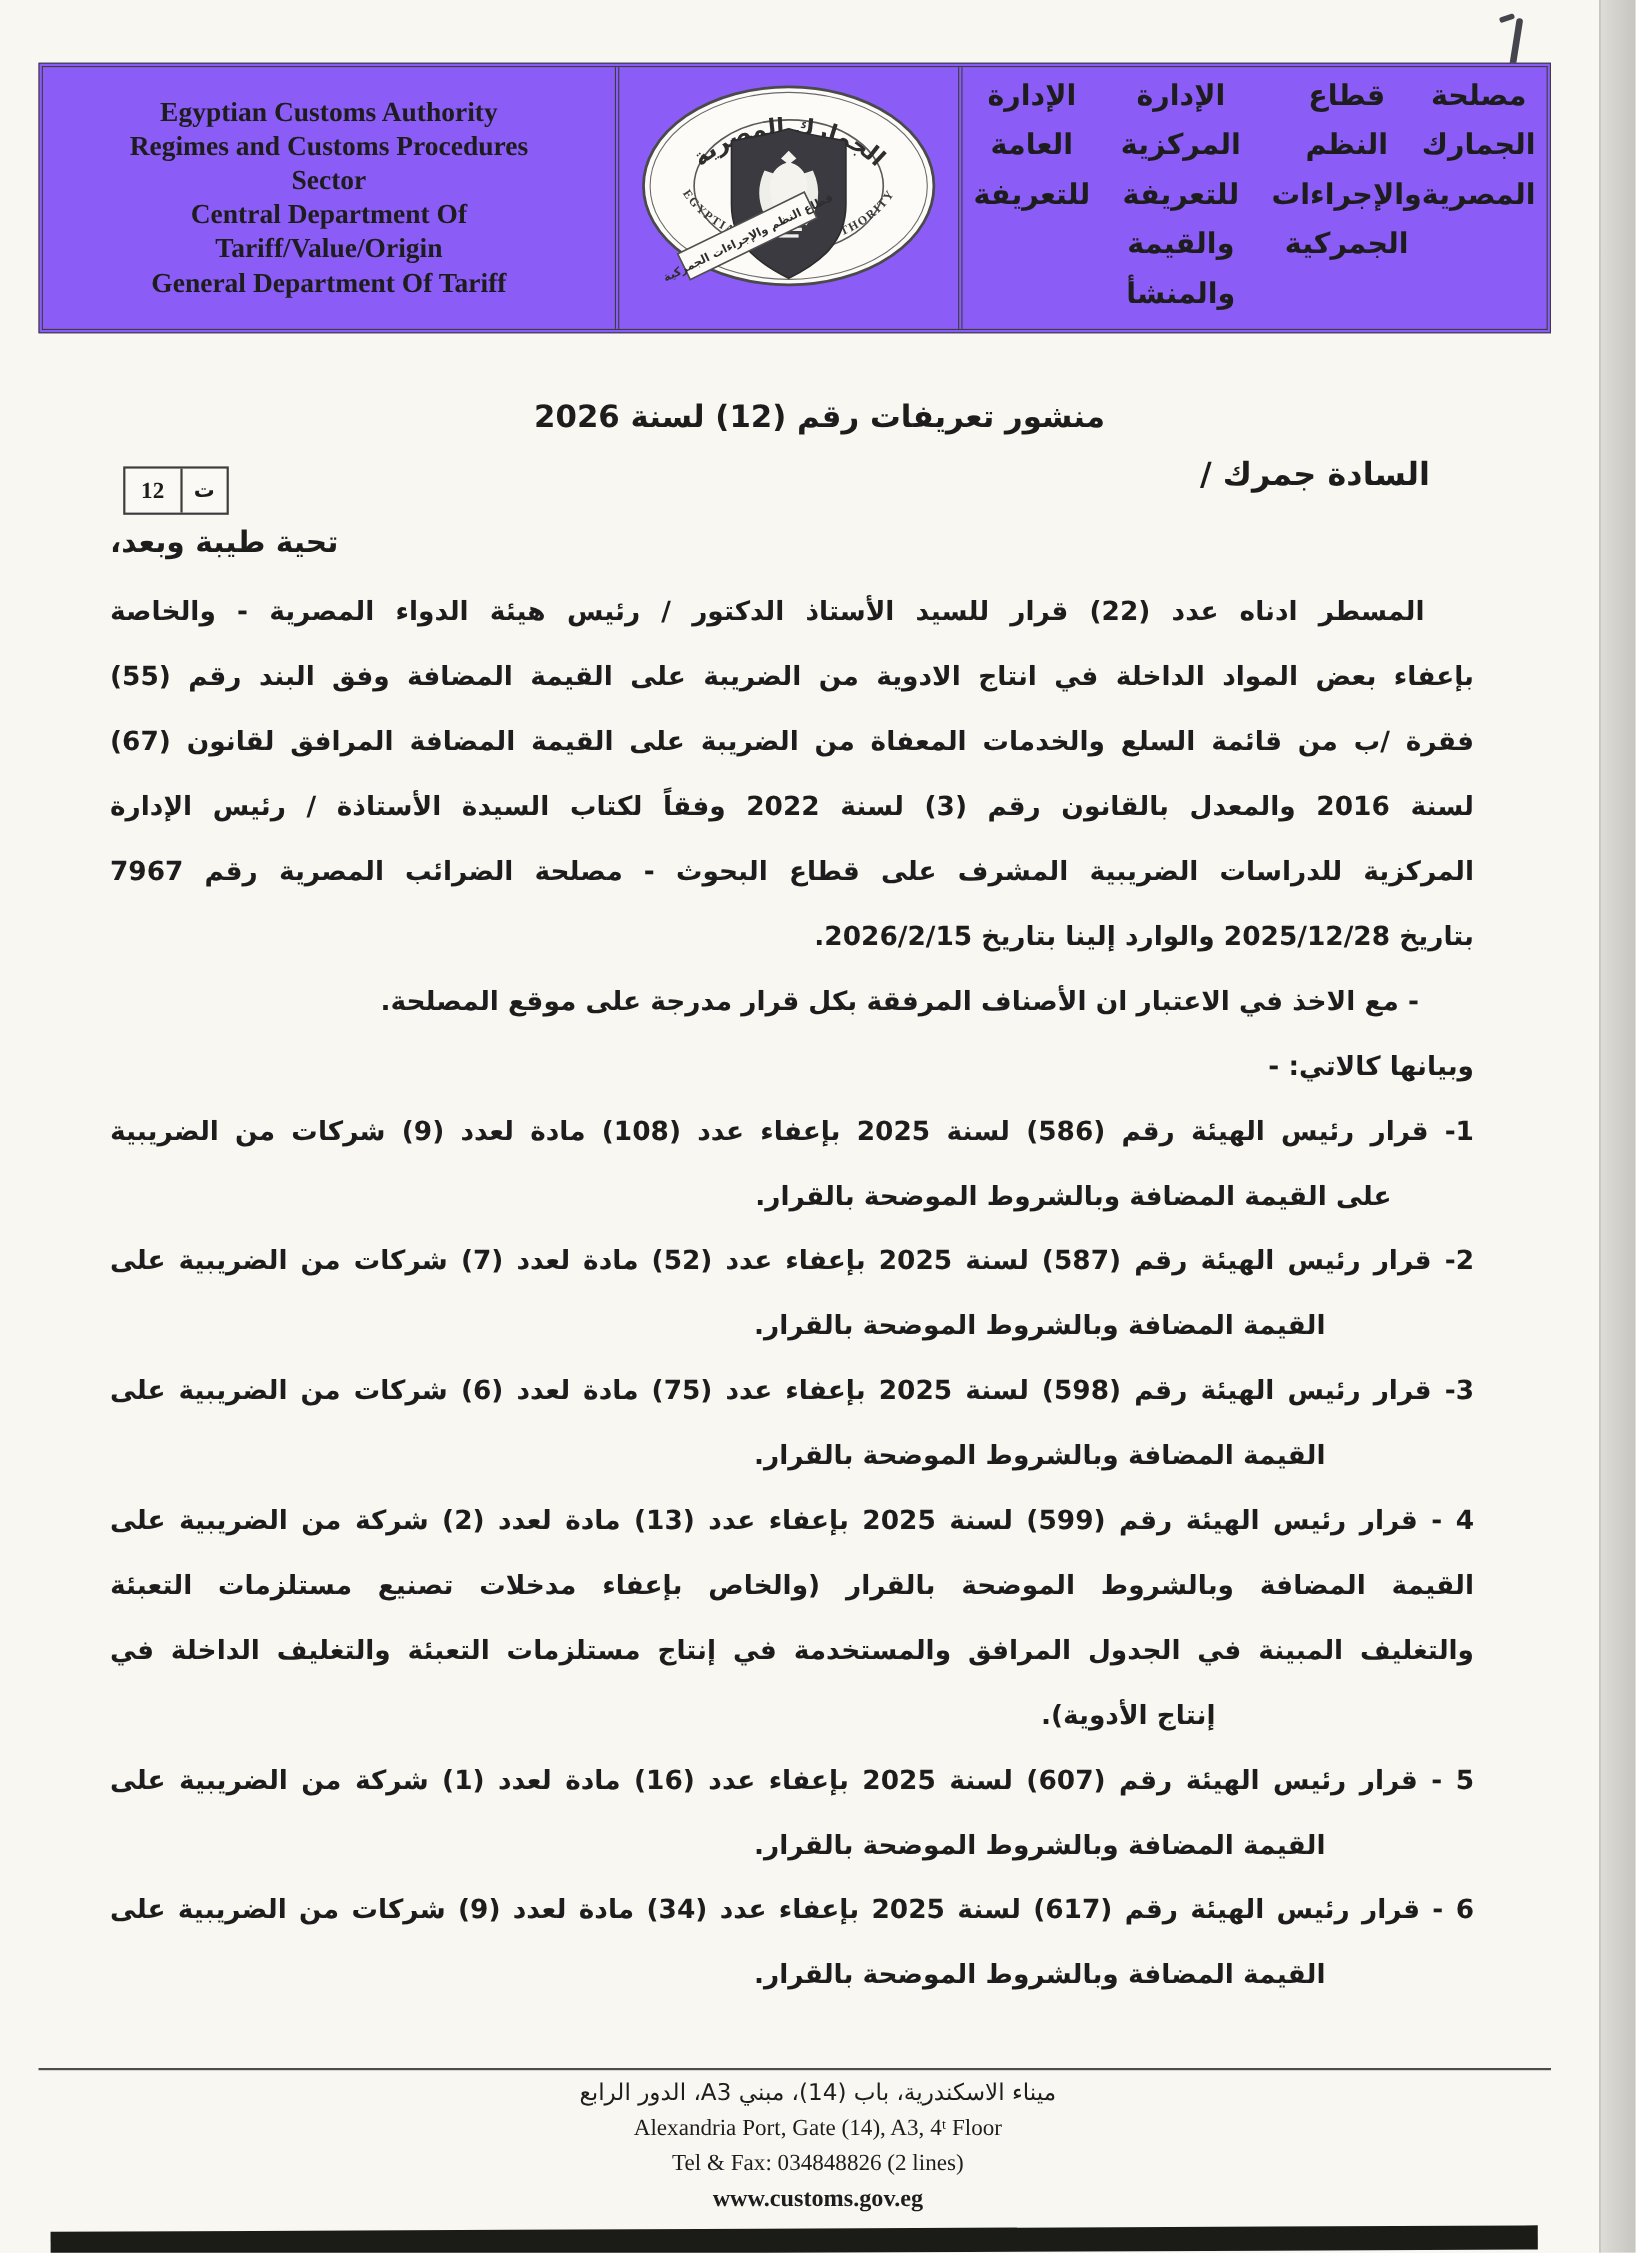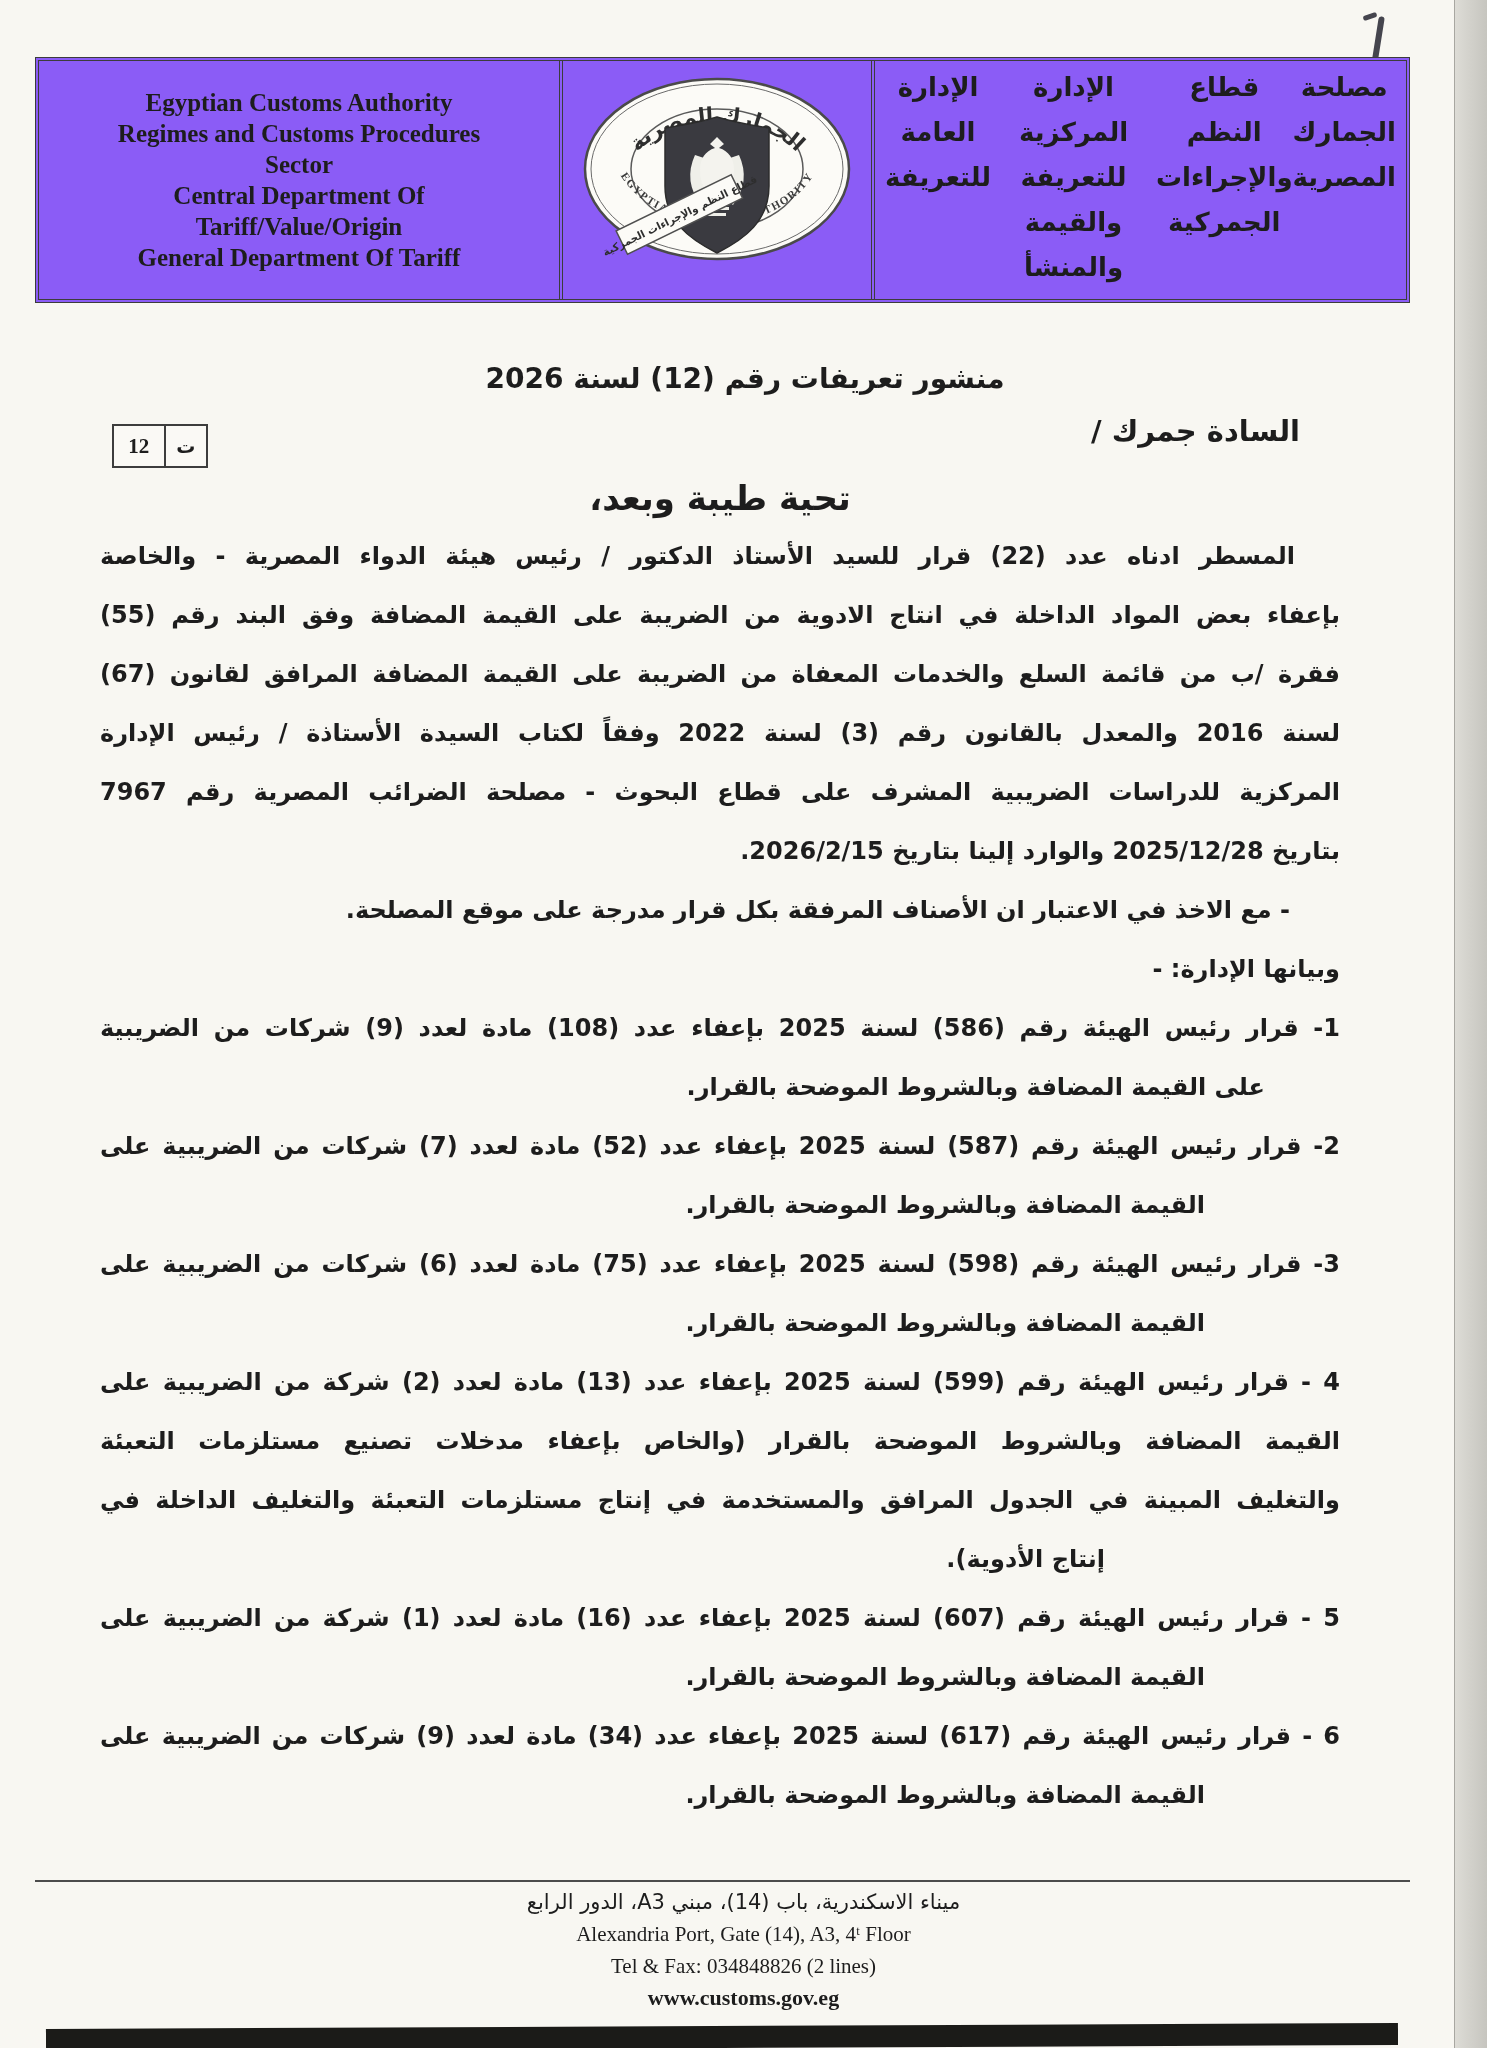--- a/index.html
+++ b/index.html
@@ -28,22 +28,22 @@
     font-weight:700;font-size:25px;line-height:31px;padding:4px 8px;}
   .cell-logo{width:312px;display:flex;align-items:center;justify-content:center;}
   .cell-ar{flex:1;display:flex;justify-content:center;
     text-align:center;font-weight:700;font-size:26px;line-height:45px;padding:4px 10px;}
 
   
   .title{position:absolute;left:100px;top:336px;width:1290px;text-align:center;
     font-size:28px;font-weight:700;margin-top:26px;}
   .salutation{position:absolute;left:100px;top:414px;width:1240px;text-align:right;
     padding-right:40px;box-sizing:border-box;font-size:29px;font-weight:700;}
-  .greeting{position:absolute;left:100px;top:478px;width:1240px;text-align:center;
-    font-size:34px;font-weight:700;}
+  .greeting{position:absolute;left:100px;top:478px;width:1240px;text-align:left;
+    font-size:27px;font-weight:700;}
 
   .stamp{position:absolute;left:112px;top:424px;width:96px;height:44px;
     border:2px solid #3d3d3d;display:flex;background:#faf9f5;box-sizing:border-box;}
   .stamp .s-num{flex:55;display:flex;align-items:center;justify-content:center;
     font-family:"Liberation Serif","DejaVu Serif",serif;font-weight:700;font-size:21px;
     border-right:2px solid #3d3d3d;}
   .stamp .s-let{flex:45;display:flex;align-items:center;justify-content:center;
     font-weight:700;font-size:19px;}
 
   
@@ -128,21 +128,21 @@
 <div class="content" dir="rtl">
   <div>
       <div class="ln al-j" style="padding-right: 45px;">المسطر ادناه عدد (22) قرار للسيد الأستاذ الدكتور / رئيس هيئة الدواء المصرية - والخاصة</div>
       <div class="ln al-j">بإعفاء بعض المواد الداخلة في انتاج الادوية من الضريبة على القيمة المضافة وفق البند رقم (55)</div>
       <div class="ln al-j">فقرة /ب من قائمة السلع والخدمات المعفاة من الضريبة على القيمة المضافة المرافق لقانون (67)</div>
       <div class="ln al-j">لسنة 2016 والمعدل بالقانون رقم (3) لسنة 2022 وفقاً لكتاب السيدة الأستاذة / رئيس الإدارة</div>
       <div class="ln al-j">المركزية للدراسات الضريبية المشرف على قطاع البحوث - مصلحة الضرائب المصرية رقم 7967</div>
       <div class="ln al-r">بتاريخ 2025/12/28 والوارد إلينا بتاريخ 2026/2/15.</div>
     </div>
   <div class="ln al-r u" style="padding-right:50px">- مع الاخذ في الاعتبار ان الأصناف المرفقة بكل قرار مدرجة على موقع المصلحة.</div>
-  <div class="ln al-r u">وبيانها الإدارة: -</div>
+  <div class="ln al-r u">وبيانها كالاتي: -</div>
   <div>
       <div>
         <div class="ln al-j">1- قرار رئيس الهيئة رقم (586) لسنة 2025 بإعفاء عدد (108) مادة لعدد (9) شركات من الضريبية</div>
         <div class="ln al-r" style="padding-right: 75px;">على القيمة المضافة وبالشروط الموضحة بالقرار.</div>
       </div>
       <div>
         <div class="ln al-j">2- قرار رئيس الهيئة رقم (587) لسنة 2025 بإعفاء عدد (52) مادة لعدد (7) شركات من الضريبية على</div>
         <div class="ln al-r" style="padding-right: 135px;">القيمة المضافة وبالشروط الموضحة بالقرار.</div>
       </div>
       <div>

